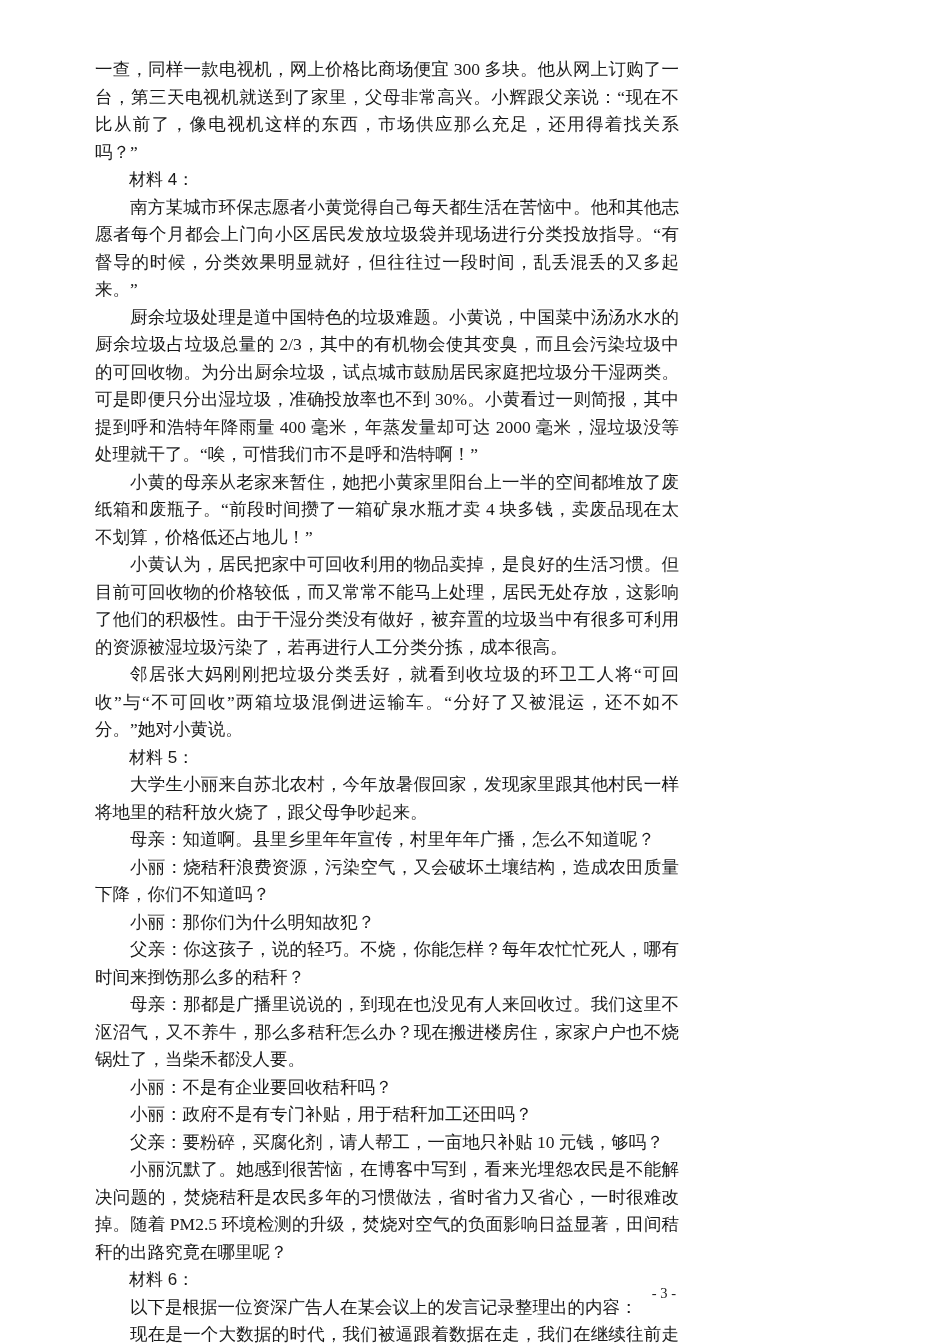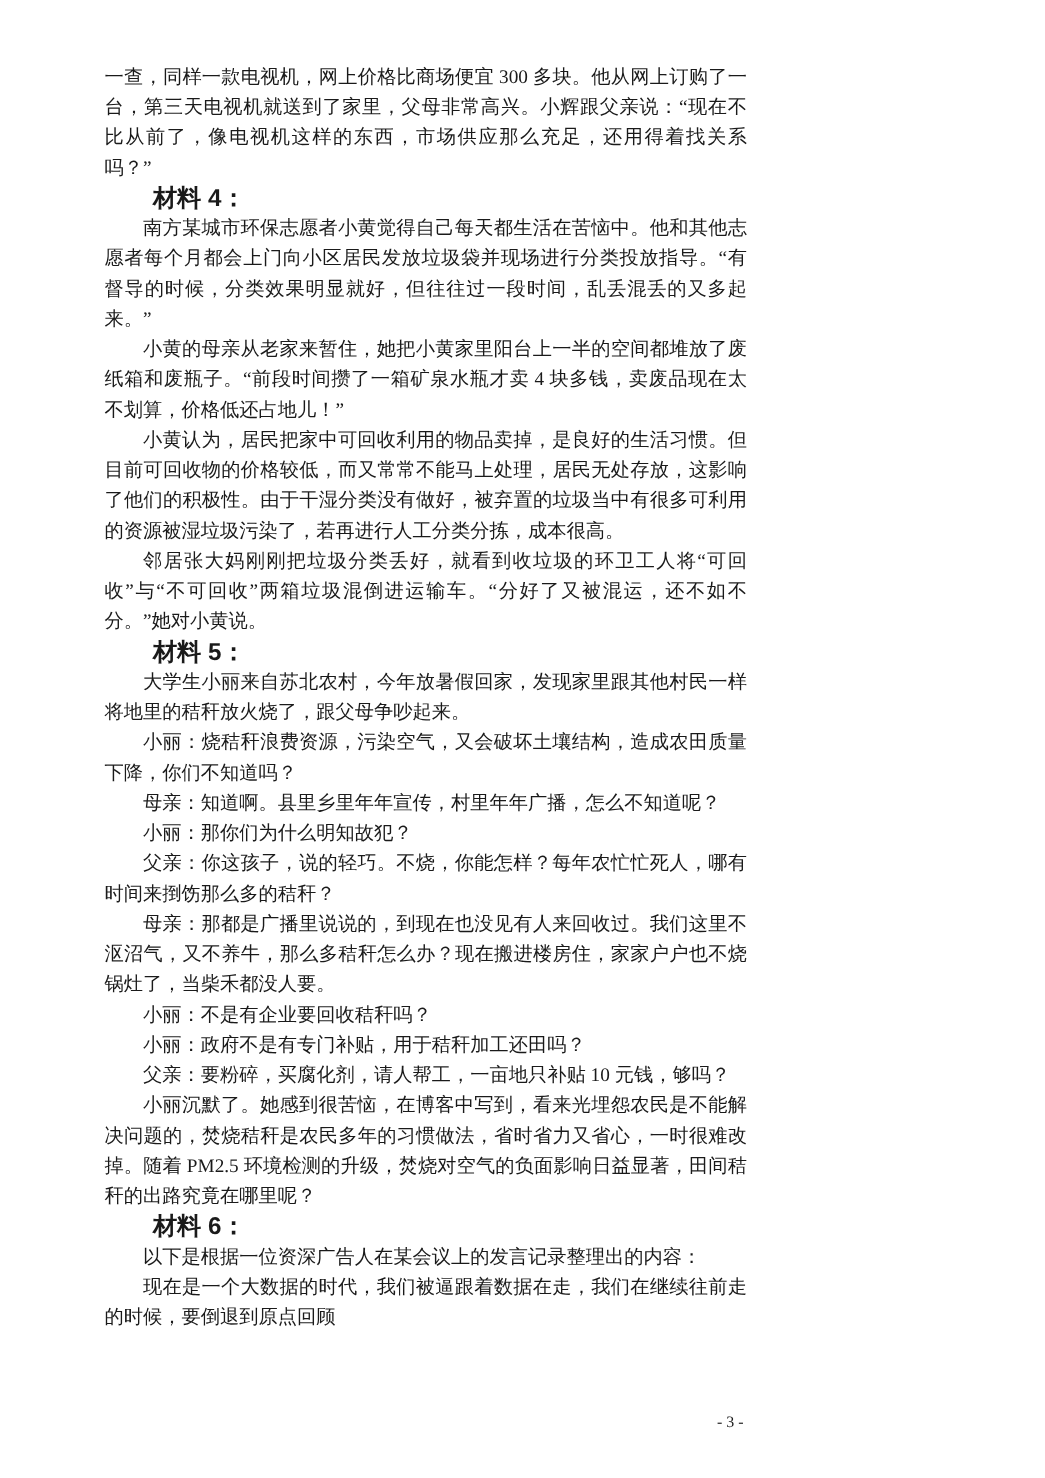--- a/index.html
+++ b/index.html
@@ -31,49 +31,50 @@
     word-break: break-all;
   }
   .doc-body p.paragraph {
     text-indent: 2em;
   }
   .doc-body p.paragraph-continuation {
     text-indent: 0;
   }
   .doc-body p.heading {
     text-indent: 2em;
-    font-weight: bold;
+    font-weight: normal;
     font-family: "Liberation Sans", "DejaVu Sans", sans-serif;
-    font-size: 22px;
+    font-size: 17px;
   }
   .page-footer {
     position: absolute;
     right: 98px;
     bottom: 44px;
     font-size: 14.5px;
     line-height: 1;
     color: #1a1a1a;
     font-family: "Liberation Serif", "DejaVu Serif", serif;
   }
 </style>
 </head>
 <body>
 
 <div class="page">
   <div class="doc-body">
       <p class="paragraph-continuation">一查，同样一款电视机，网上价格比商场便宜 300 多块。他从网上订购了一台，第三天电视机就送到了家里，父母非常高兴。小辉跟父亲说：“现在不比从前了，像电视机这样的东西，市场供应那么充足，还用得着找关系吗？”</p>
       <p class="heading">材料 4：</p>
       <p class="paragraph">南方某城市环保志愿者小黄觉得自己每天都生活在苦恼中。他和其他志愿者每个月都会上门向小区居民发放垃圾袋并现场进行分类投放指导。“有督导的时候，分类效果明显就好，但往往过一段时间，乱丢混丢的又多起来。”</p>
+      <p class="paragraph">厨余垃圾处理是道中国特色的垃圾难题。小黄说，中国菜中汤汤水水的厨余垃圾占垃圾总量的 2/3，其中的有机物会使其变臭，而且会污染垃圾中的可回收物。为分出厨余垃圾，试点城市鼓励居民家庭把垃圾分干湿两类。可是即便只分出湿垃圾，准确投放率也不到 30%。小黄看过一则简报，其中提到呼和浩特年降雨量 400 毫米，年蒸发量却可达 2000 毫米，湿垃圾没等处理就干了。“唉，可惜我们市不是呼和浩特啊！”</p>
       <p class="paragraph">小黄的母亲从老家来暂住，她把小黄家里阳台上一半的空间都堆放了废纸箱和废瓶子。“前段时间攒了一箱矿泉水瓶才卖 4 块多钱，卖废品现在太不划算，价格低还占地儿！”</p>
       <p class="paragraph">小黄认为，居民把家中可回收利用的物品卖掉，是良好的生活习惯。但目前可回收物的价格较低，而又常常不能马上处理，居民无处存放，这影响了他们的积极性。由于干湿分类没有做好，被弃置的垃圾当中有很多可利用的资源被湿垃圾污染了，若再进行人工分类分拣，成本很高。</p>
       <p class="paragraph">邻居张大妈刚刚把垃圾分类丢好，就看到收垃圾的环卫工人将“可回收”与“不可回收”两箱垃圾混倒进运输车。“分好了又被混运，还不如不分。”她对小黄说。</p>
       <p class="heading">材料 5：</p>
       <p class="paragraph">大学生小丽来自苏北农村，今年放暑假回家，发现家里跟其他村民一样将地里的秸秆放火烧了，跟父母争吵起来。</p>
+      <p class="paragraph">母亲：知道啊。县里乡里年年宣传，村里年年广播，怎么不知道呢？</p>
       <p class="paragraph">小丽：烧秸秆浪费资源，污染空气，又会破坏土壤结构，造成农田质量下降，你们不知道吗？</p>
-      <p class="paragraph">母亲：知道啊。县里乡里年年宣传，村里年年广播，怎么不知道呢？</p>
       <p class="paragraph">小丽：那你们为什么明知故犯？</p>
       <p class="paragraph">父亲：你这孩子，说的轻巧。不烧，你能怎样？每年农忙忙死人，哪有时间来捯饬那么多的秸秆？</p>
       <p class="paragraph">母亲：那都是广播里说说的，到现在也没见有人来回收过。我们这里不沤沼气，又不养牛，那么多秸秆怎么办？现在搬进楼房住，家家户户也不烧锅灶了，当柴禾都没人要。</p>
       <p class="paragraph">小丽：不是有企业要回收秸秆吗？</p>
       <p class="paragraph">小丽：政府不是有专门补贴，用于秸秆加工还田吗？</p>
       <p class="paragraph">父亲：要粉碎，买腐化剂，请人帮工，一亩地只补贴 10 元钱，够吗？</p>
       <p class="paragraph">小丽沉默了。她感到很苦恼，在博客中写到，看来光埋怨农民是不能解决问题的，焚烧秸秆是农民多年的习惯做法，省时省力又省心，一时很难改掉。随着 PM2.5 环境检测的升级，焚烧对空气的负面影响日益显著，田间秸秆的出路究竟在哪里呢？</p>
       <p class="heading">材料 6：</p>
       <p class="paragraph">以下是根据一位资深广告人在某会议上的发言记录整理出的内容：</p>
       <p class="paragraph">现在是一个大数据的时代，我们被逼跟着数据在走，我们在继续往前走的时候，要倒退到原点回顾</p>

